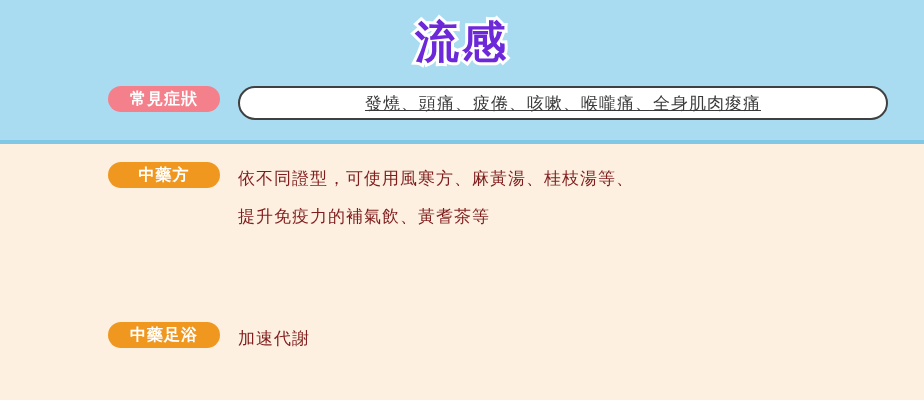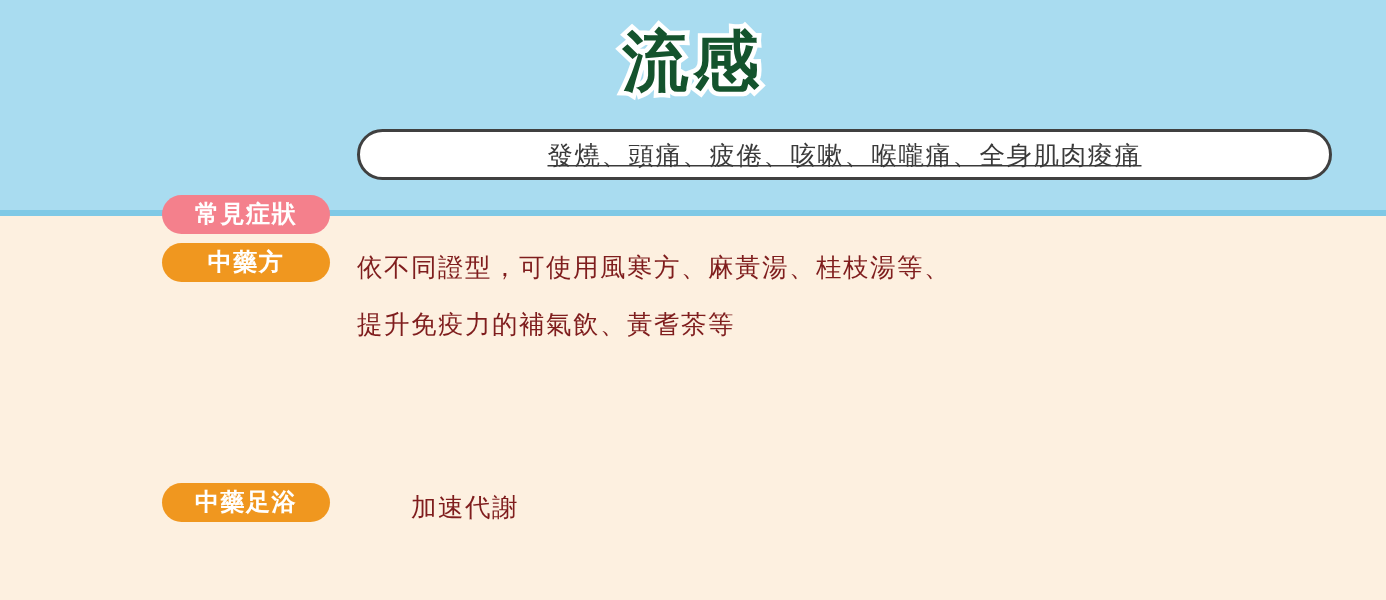--- a/index.html
+++ b/index.html
@@ -39,21 +39,21 @@
   
   .title {
     position: absolute;
     left: 0;
     top: 14px;
     width: 924px;
     text-align: center;
     font-size: 44px;
     line-height: 56px;
     font-weight: bold;
-    color: #14532d;
+    color: #6d28d9;
     letter-spacing: 3px;
     -webkit-text-stroke: 6px #ffffff;
     paint-order: stroke fill;
   }
 
   
   .row {
     position: absolute;
     display: flex;
     align-items: flex-start;
@@ -65,21 +65,20 @@
     height: 26px;
     border-radius: 13px;
     color: #ffffff;
     font-size: 16px;
     font-weight: bold;
     letter-spacing: 1px;
     display: flex;
     align-items: center;
     justify-content: center;
     box-sizing: border-box;
-    margin-top: 44px;
   }
   .tag.pink { background: #f4808c; }
   .tag.orange { background: #f0971f; }
 
   
   .symptom-row {
     left: 108px;
     top: 86px;
     width: 800px;
   }
@@ -113,21 +112,21 @@
     font-size: 17px;
     letter-spacing: 1px;
   }
   .lines .line {
     line-height: 38px;
     white-space: nowrap;
   }
 
   .row-herb { top: 160px; }
   .row-acu  { top: 240px; }
-  .row-foot { top: 320px; gap: 36px; }
+  .row-foot { top: 320px; }
 </style>
 </head>
 <body>
 
 <div id="infographic">
 
   <div class="top-band"></div>
   <div class="band-divider"></div>
 
   <div class="title">流感</div>

